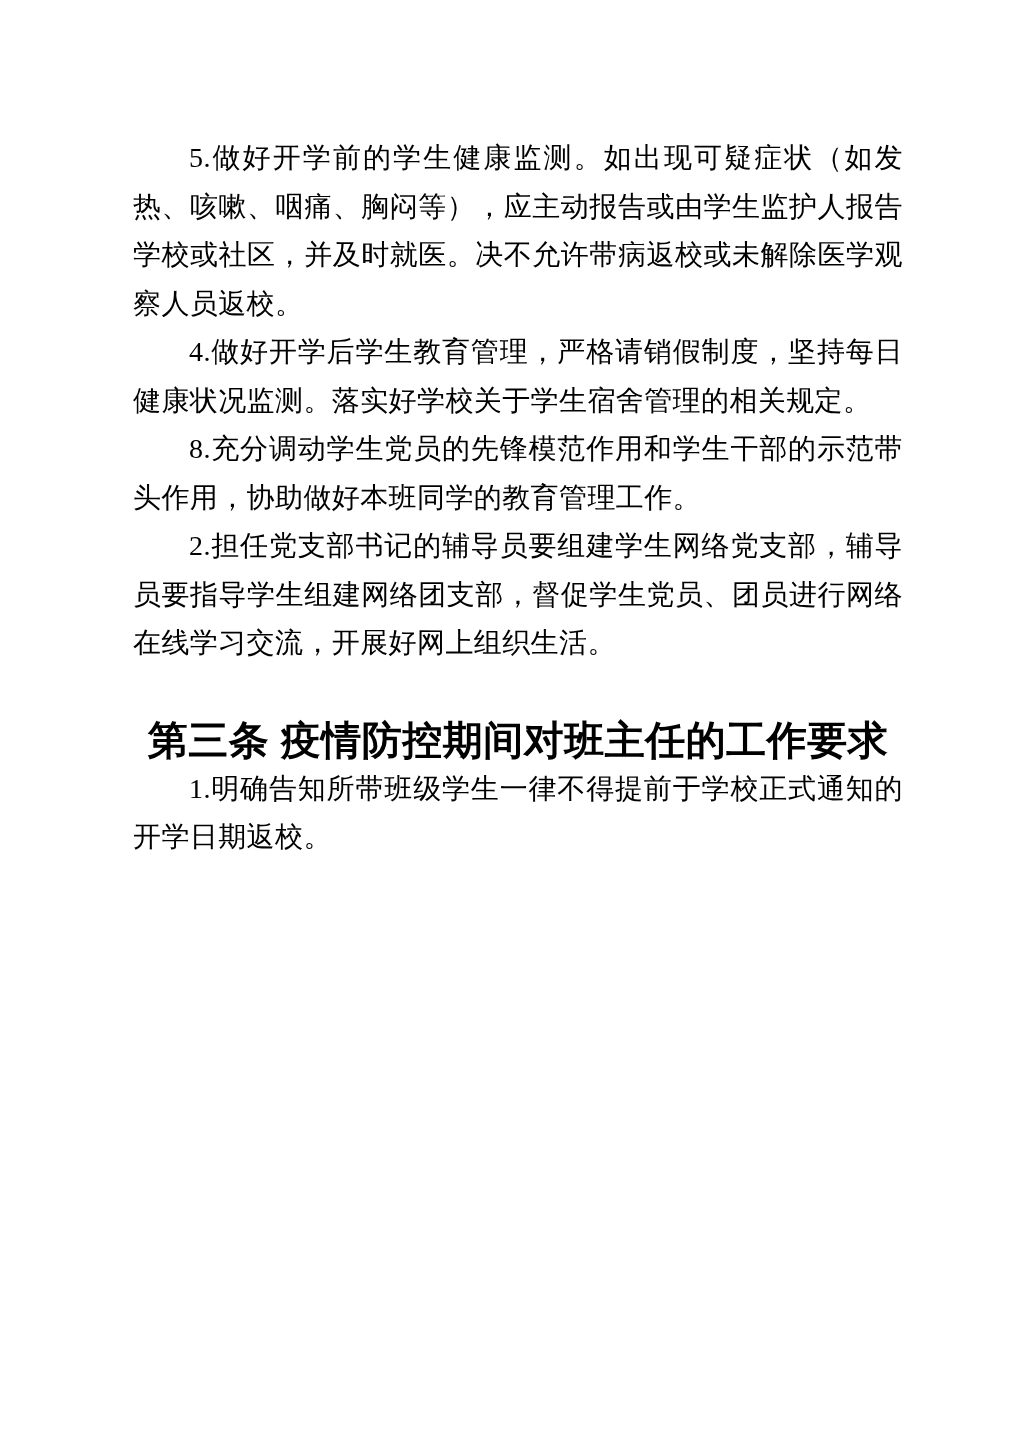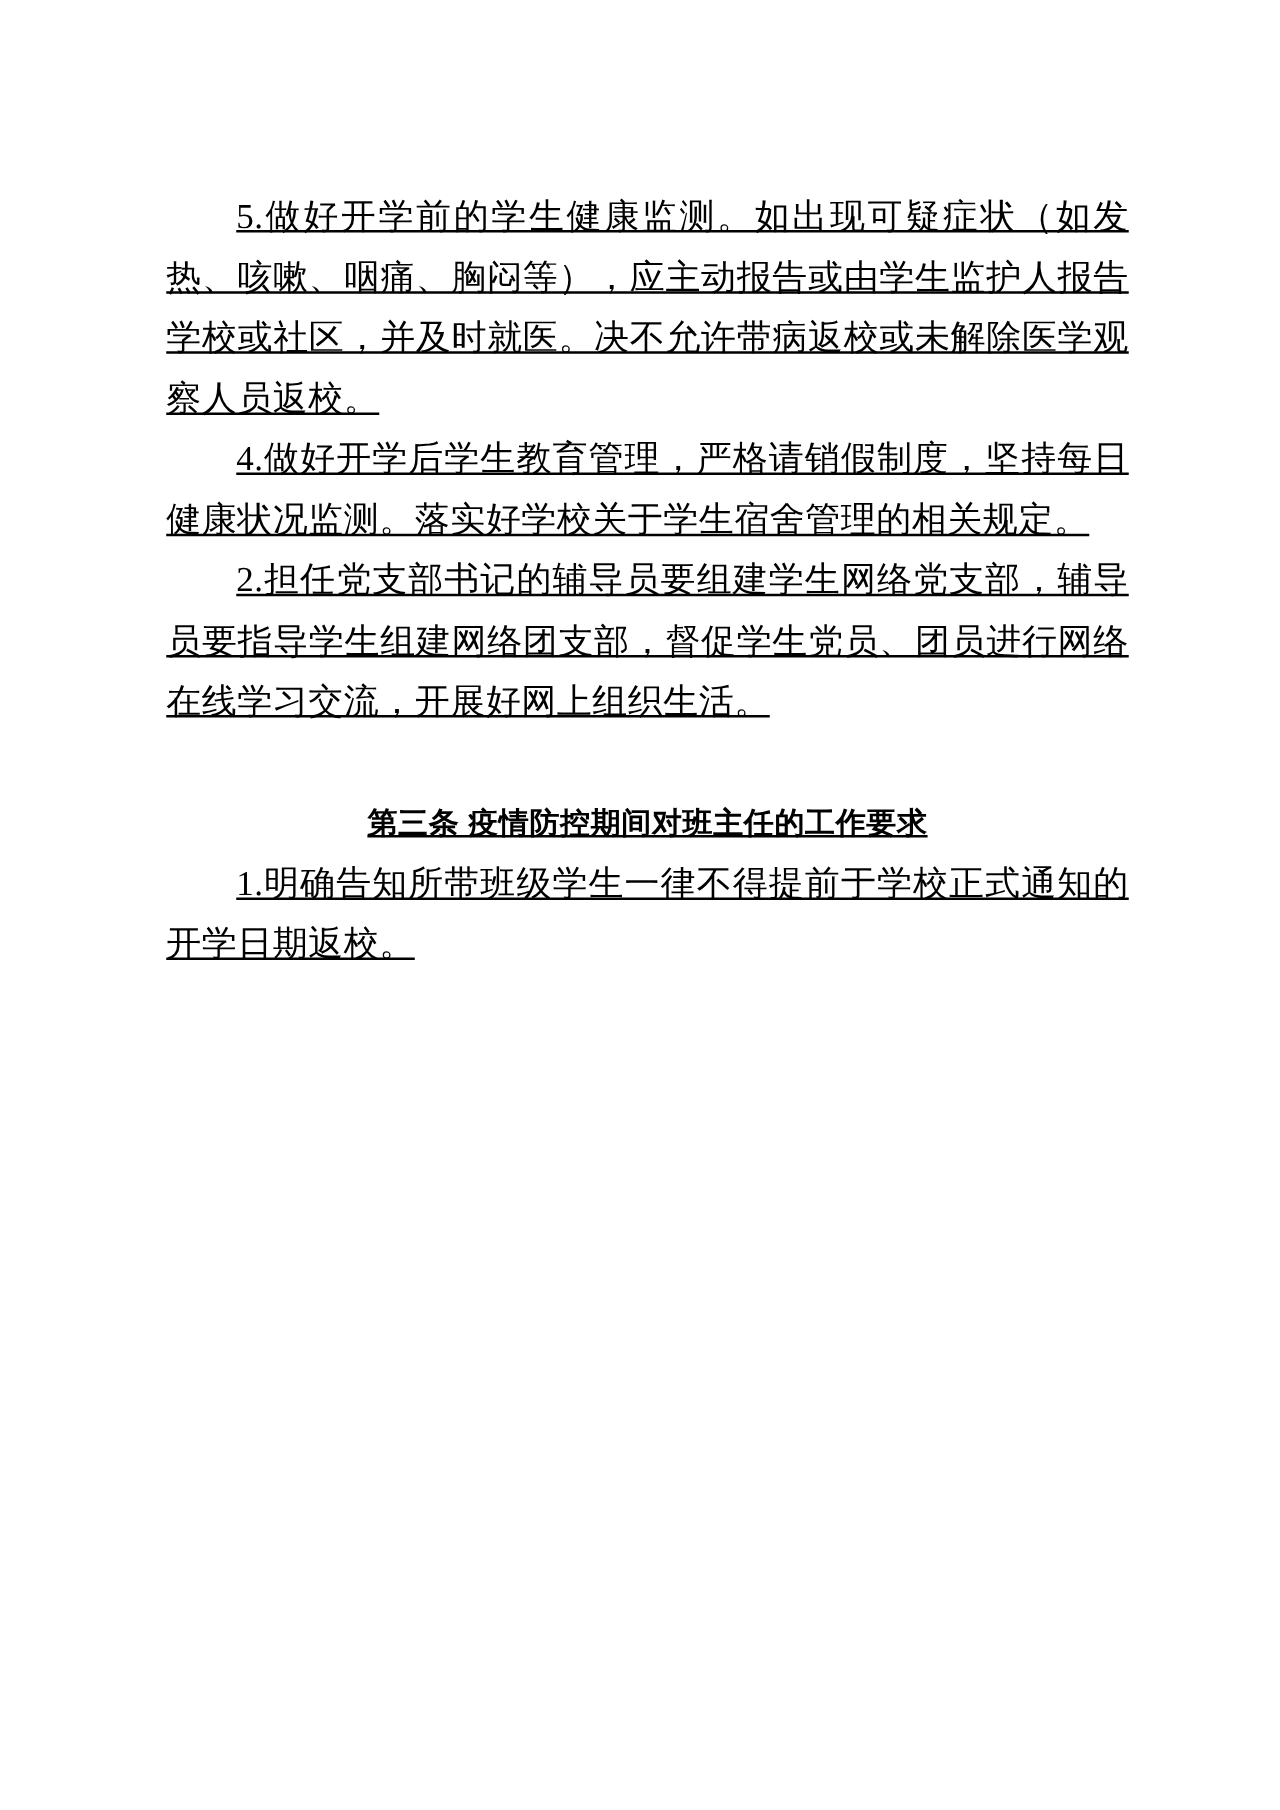--- a/index.html
+++ b/index.html
@@ -10,47 +10,47 @@
     height: 1448px;
     margin: 0 auto;
     background: #ffffff;
     color: #000000;
     overflow: hidden;
     font-family: "Liberation Serif", "DejaVu Serif", serif;
   }
   .content {
     position: absolute;
     left: 133px;
-    top: 150px;
+    top: 134px;
     width: 770px;
     font-size: 28px;
     line-height: 48.5px;
-    text-decoration: underline;
   }
   .body-para {
     text-align: justify;
     text-justify: inter-ideograph;
     text-indent: 2em;
     letter-spacing: 0.4px;
     word-break: break-all;
   }
   .section-heading {
     font-family: "Liberation Sans", "DejaVu Sans", sans-serif;
     font-weight: 700;
-    font-size: 24px;
+    font-size: 40px;
     line-height: 48.5px;
     text-align: center;
     margin-top: 48.5px;
     letter-spacing: 0.5px;
   }
 </style>
 </head>
 <body>
 
 <div class="page">
   <div class="content">
     <p class="body-para">5.做好开学前的学生健康监测。如出现可疑症状（如发热、咳嗽、咽痛、胸闷等），应主动报告或由学生监护人报告学校或社区，并及时就医。决不允许带病返校或未解除医学观察人员返校。</p>
     <p class="body-para">4.做好开学后学生教育管理，严格请销假制度，坚持每日健康状况监测。落实好学校关于学生宿舍管理的相关规定。</p>
+    <p class="body-para">8.充分调动学生党员的先锋模范作用和学生干部的示范带头作用，协助做好本班同学的教育管理工作。</p>
     <p class="body-para">2.担任党支部书记的辅导员要组建学生网络党支部，辅导员要指导学生组建网络团支部，督促学生党员、团员进行网络在线学习交流，开展好网上组织生活。</p>
     <h2 class="section-heading">第三条 疫情防控期间对班主任的工作要求</h2>
     <p class="body-para">1.明确告知所带班级学生一律不得提前于学校正式通知的开学日期返校。</p>
   </div>
 </div>
 
 </body></html>

